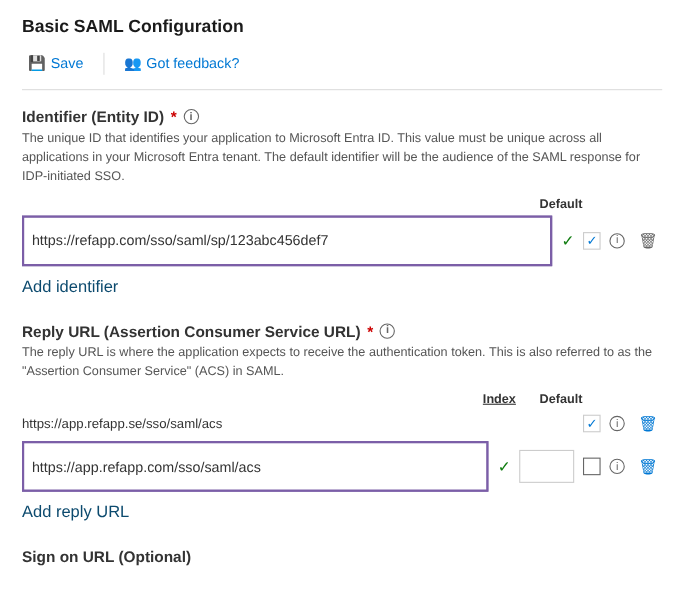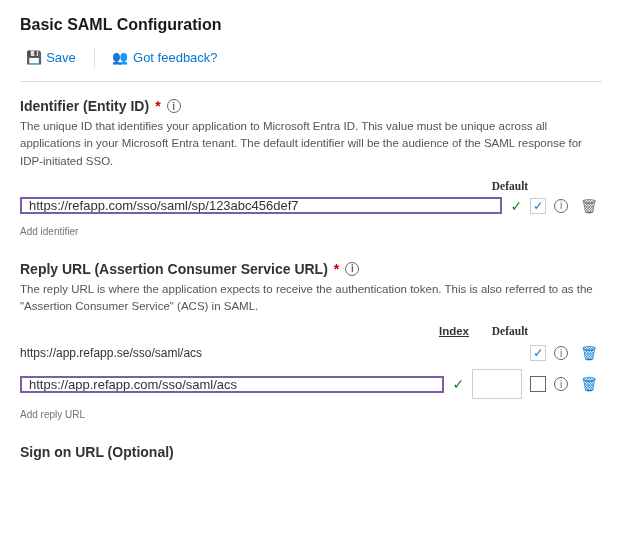--- a/index.html
+++ b/index.html
@@ -81,21 +81,21 @@
       gap: 8px;
       margin-bottom: 6px;
     }
     .field-input {
       flex: 1;
       border: 1px solid #ccc;
       padding: 5px 8px;
       font-size: 13px;
       color: #333;
       outline: none;
-      height: 17px;
+      height: 46px;
     }
     .field-input.active-border {
       border-color: #7b5ea7;
       outline: 2px solid #7b5ea7;
       outline-offset: -2px;
     }
     .check-icon {
       color: #107c10;
       font-size: 14px;
       flex-shrink: 0;
@@ -106,21 +106,21 @@
       justify-content: flex-end;
       gap: 8px;
       margin-bottom: 4px;
       padding-right: 4px;
     }
     .col-header {
       font-size: 11.5px;
       font-weight: 600;
       color: #333;
     }
-    .col-default { width: 56px; text-align: center; font-family: Liberation Serif, serif; }
+    .col-default { width: 56px; text-align: center; }
     .col-index { width: 40px; text-align: center; text-decoration: underline; }
     .icon-btn {
       background: none;
       border: none;
       cursor: pointer;
       padding: 2px 4px;
       color: #666;
       font-size: 14px;
       flex-shrink: 0;
     }
@@ -139,22 +139,22 @@
     .checkbox-unchecked {
       display: inline-flex;
       align-items: center;
       justify-content: center;
       width: 16px;
       height: 16px;
       border: 1px solid #666;
       background: #fff;
     }
     .add-link {
-      color: #737373;
-      font-size: 10px;
+      color: #0c4a6e;
+      font-size: 15px;
       text-decoration: none;
       cursor: pointer;
       display: inline-block;
       margin-top: 4px;
       margin-bottom: 8px;
     }
     .index-input {
       width: 50px;
       border: 1px solid #ccc;
       padding: 5px 4px;

